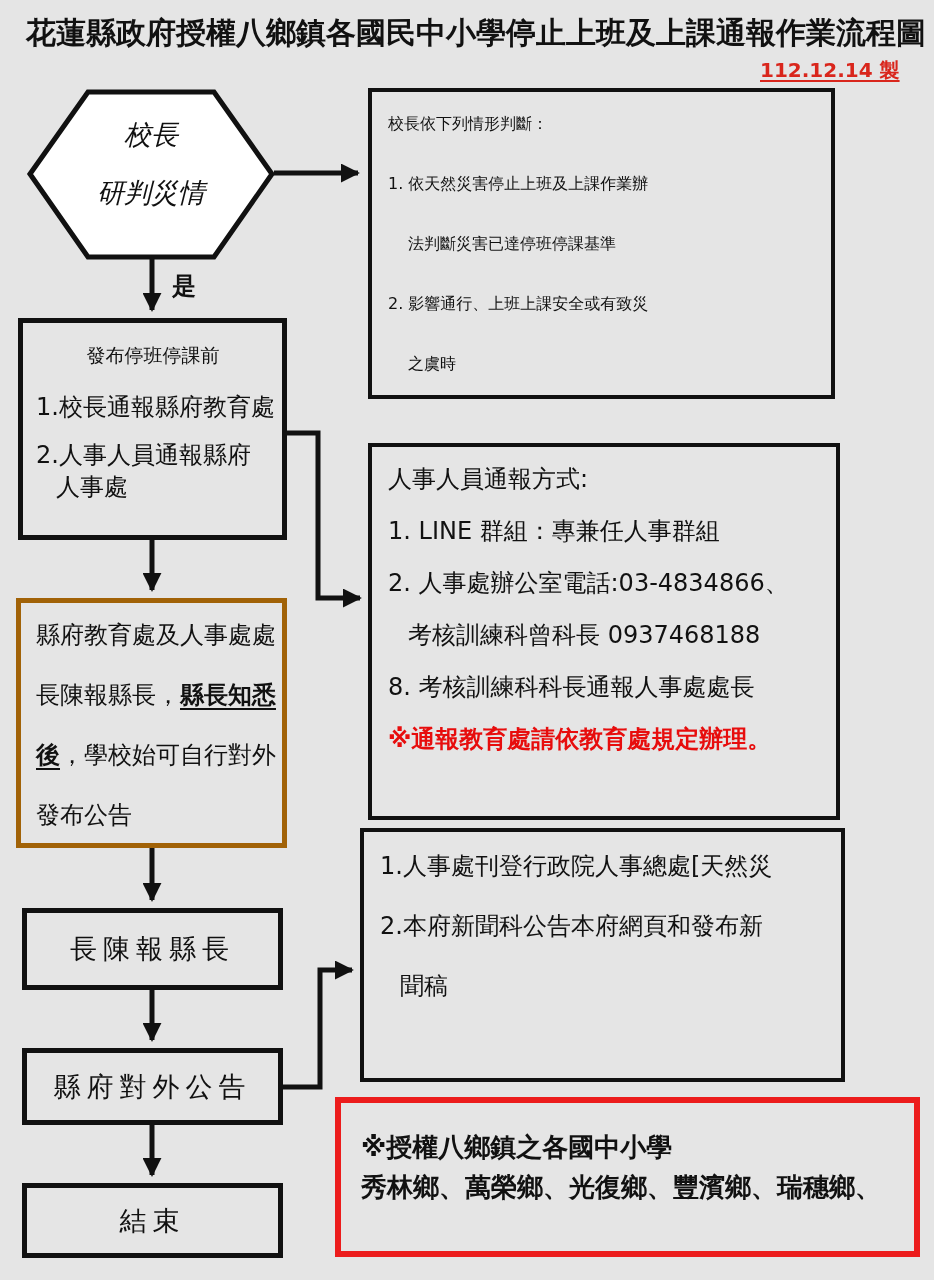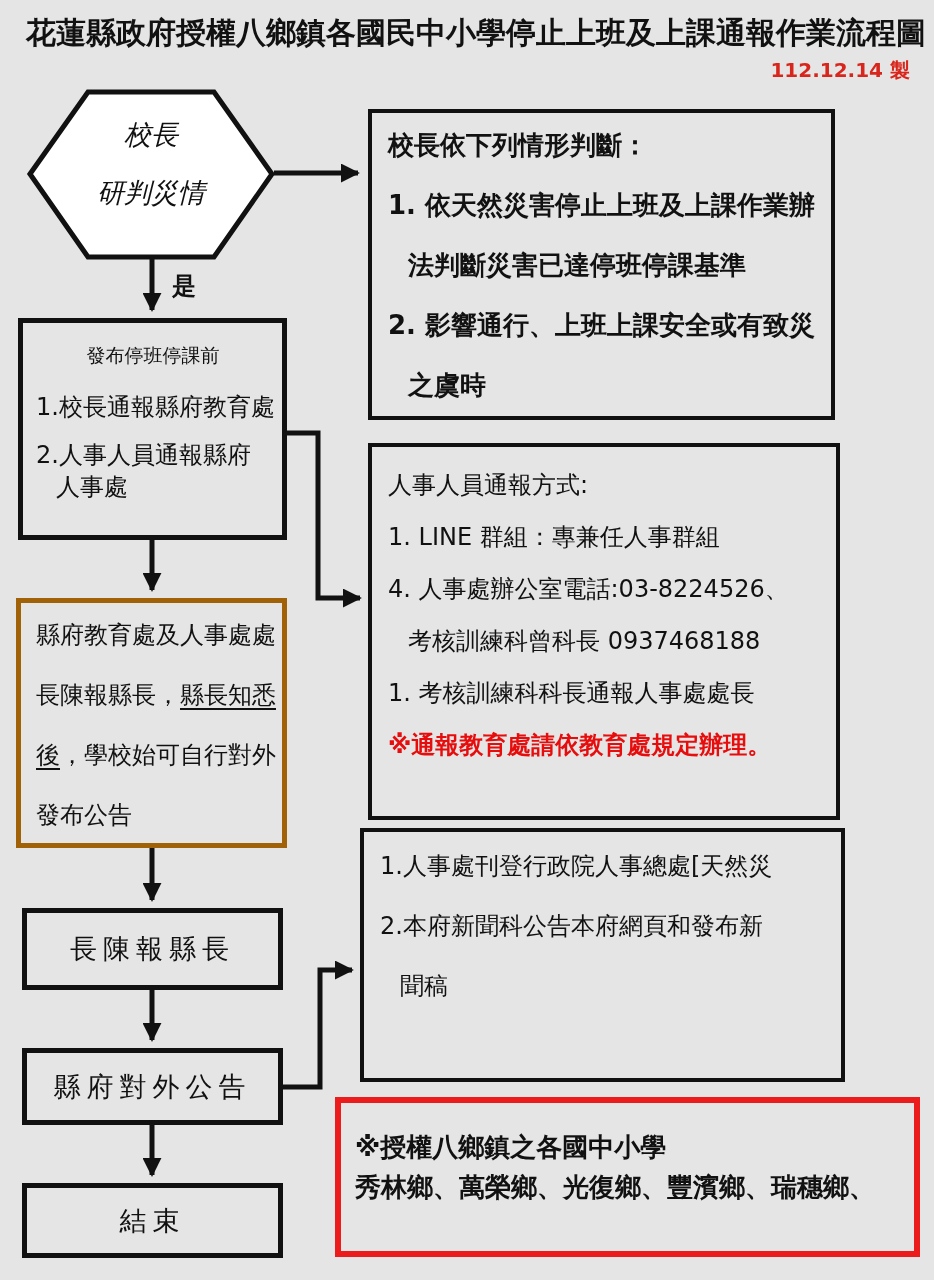--- a/index.html
+++ b/index.html
@@ -2,45 +2,45 @@
 <html><head>
 <meta charset="utf-8">
 <style>
   html,body{margin:0;padding:0;background:#fff;}
   .page{
     position:relative;width:934px;height:1280px;background:#e5e5e5;overflow:hidden;
     font-family:"DejaVu Sans",sans-serif;color:#111;
   }
   .abs{position:absolute;}
   .page-title{left:26px;top:13px;font-size:30px;font-weight:bold;letter-spacing:0px;white-space:nowrap;}
-  .date-note{left:760px;top:57px;width:150px;text-align:right;font-size:20px;font-weight:bold;
-    color:#d9261c;text-underline-offset:3px;white-space:nowrap;}
+  .date-note{left:760px;top:57px;width:150px;text-align:left;font-size:20px;font-weight:bold;
+    color:#d9261c;text-decoration:underline;text-underline-offset:3px;white-space:nowrap;}
   svg.connectors{left:0;top:0;}
   .hex-text{left:30px;top:120px;width:242px;text-align:center;font-size:27px;line-height:30px;font-style:italic;}
   .hex-text .l1{display:block;margin-bottom:28px;}
   .ln{white-space:nowrap;}
   .cont{margin-left:20px;}
 
-  .box-judge{left:368px;top:109px;width:467px;height:311px;border:4px solid #111;box-sizing:border-box;
-    padding:2px 10px 0 16px;font-size:26px;line-height:60px;font-weight:bold;}
+  .box-judge{left:368px;top:88px;width:467px;height:311px;border:4px solid #111;box-sizing:border-box;
+    padding:2px 10px 0 16px;font-size:16px;line-height:60px;}
   .box-hr{left:368px;top:443px;width:472px;height:377px;border:4px solid #111;box-sizing:border-box;
-    padding:12px 10px 0 16px;font-size:24px;line-height:52px;}
+    padding:6px 10px 0 16px;font-size:24px;line-height:52px;}
   .box-hr .note{color:#e70d0d;font-weight:bold;}
   .box-publish{left:360px;top:828px;width:485px;height:254px;box-sizing:border-box;border:4px solid #111;
     padding:4px 10px 0 16px;font-size:24px;line-height:60px;}
   .box-townships{left:335px;top:1097px;width:585px;height:160px;box-sizing:border-box;border:6px solid #ec1c1c;
-    padding:24px 0 0 14px;font-size:26px;font-weight:bold;line-height:40px;}
+    padding:24px 0 0 20px;font-size:26px;font-weight:bold;line-height:40px;}
 
   .box-before{left:18px;top:318px;width:269px;height:222px;box-sizing:border-box;border:5px solid #111;
     padding:16px 0 0 13px;font-size:24px;}
   .box-before .bb-title{text-align:center;font-size:19px;margin:4px 12px 22px 0;}
   .box-before .it1{margin-bottom:16px;}
   .box-report{left:16px;top:598px;width:271px;height:250px;box-sizing:border-box;border:5px solid #a16207;
     padding:2px 0 0 15px;font-size:24px;line-height:60px;}
-  .box-report .em{font-weight:normal;text-decoration:underline;text-underline-offset:5px;}
+  .box-report .em{font-weight:bold;text-decoration:underline;text-underline-offset:5px;}
   .small-box{box-sizing:border-box;border:5px solid #111;display:flex;align-items:center;justify-content:center;
     font-size:27px;letter-spacing:6px;}
   .box-school{left:22px;top:908px;width:261px;height:82px;}
   .box-county{left:22px;top:1048px;width:261px;height:77px;}
   .box-end{left:22px;top:1183px;width:261px;height:75px;}
   .label-yes{left:172px;top:270px;font-size:24px;font-weight:600;}
 </style>
 </head>
 <body>
 
@@ -91,24 +91,24 @@
     <div>
       <div class="ln">2.人事人員通報縣府</div>
       <div class="ln cont">人事處</div>
     </div>
   </div>
 
   <div class="abs box-hr">
     <div class="ln">人事人員通報方式:</div>
     <div class="ln">1. LINE 群組：專兼任人事群組</div>
     <div>
-      <div class="ln">4. 人事處辦公室電話:03-8224526、</div>
+      <div class="ln">2. 人事處辦公室電話:03-4834866、</div>
       <div class="ln cont">考核訓練科曾科長 0937468188</div>
     </div>
-    <div class="ln">1. 考核訓練科科長通報人事處處長</div>
+    <div class="ln">8. 考核訓練科科長通報人事處處長</div>
     <div class="ln note">※通報教育處請依教育處規定辦理。</div>
   </div>
 
   <div class="abs box-report">
     <div class="ln">縣府教育處及人事處處</div>
     <div class="ln"><span>長陳報縣長，</span><span class="em">縣長知悉</span></div>
     <div class="ln"><span class="em">後</span><span>，學校始可自行對外</span></div>
     <div class="ln">發布公告</div>
   </div>
 

